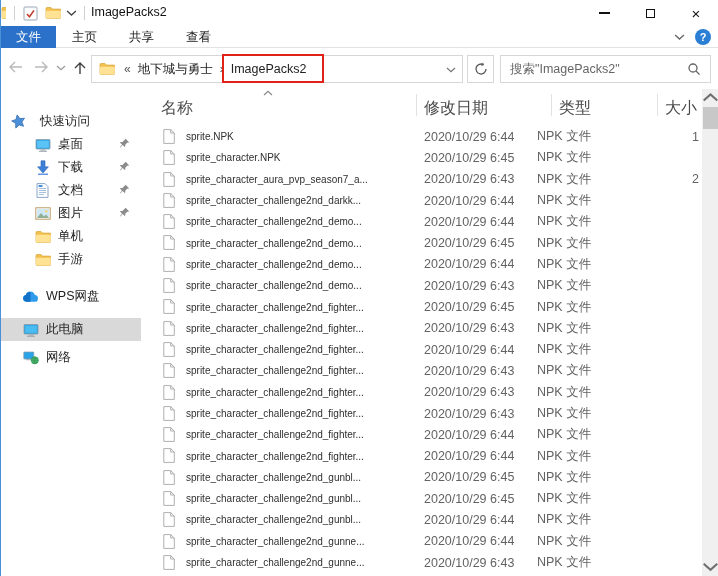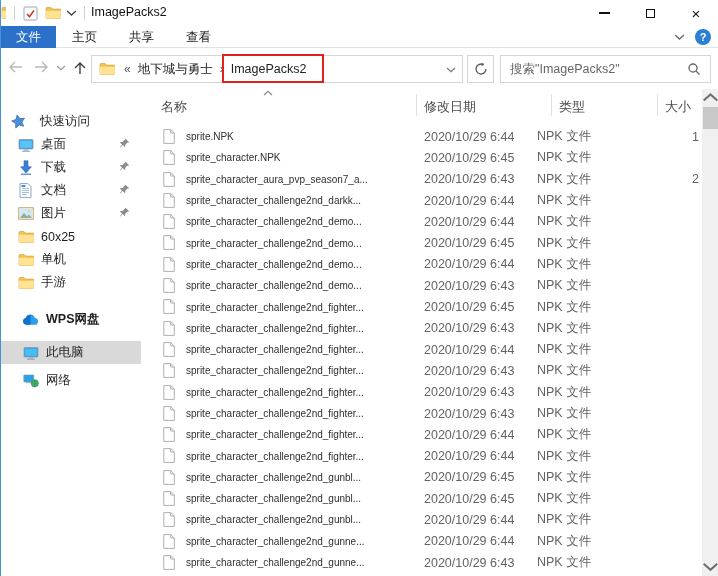--- a/index.html
+++ b/index.html
@@ -61,29 +61,29 @@
 
   
   .main { position:absolute; left:0; top:89px; width:718px; height:487px; background:#fff; }
 
   
   .sidebar { position:absolute; left:0; top:0; width:140px; height:487px; background:#fff; padding-top:21px; }
   .sb-item { position:relative; height:23px; display:flex; align-items:center; font-size:12.5px; color:#1f1f1f; }
   .sb-item.selected { background:#d9d9d9; }
   .sb-item .sb-ic { width:17px; height:16px; flex:0 0 17px; display:flex; align-items:center; justify-content:center; }
   .sb-item.depth0 { padding-left:9px; } .sb-item.depth0 .sb-lbl { margin-left:13px; }
-  .sb-item.depth1 { padding-left:16px; } .sb-item.depth1 .sb-lbl { margin-left:7px; }
+  .sb-item.depth1 { padding-left:33px; } .sb-item.depth1 .sb-lbl { margin-left:7px; }
   .sb-item.depth2 { padding-left:21px; } .sb-item.depth2 .sb-lbl { margin-left:7px; }
   .sb-pin { position:absolute; right:10px; top:5px; width:12px; height:12px; color:#8b8b8b; }
-  .sb-gap14 { margin-top:14px;font-weight:bold; } .sb-gap10 { margin-top:10px; } .sb-gap5 { margin-top:5px;text-align:right; }
+  .sb-gap14 { margin-top:14px; } .sb-gap10 { margin-top:10px; } .sb-gap5 { margin-top:5px;text-align:right; }
 
   
   .filelist { position:absolute; left:140px; top:0; width:561px; height:487px; overflow:hidden; }
   .fl-header { position:absolute; left:0; top:0; width:561px; height:31px; background:#fff; }
-  .col-h { position:absolute; top:9px; font-size:13px; color:#4b4b4b; white-space:nowrap; }
+  .col-h { position:absolute; top:9px; font-size:16px; color:#4b4b4b; white-space:nowrap; }
   .col-sep { position:absolute; top:5px; width:1px; height:22px; background:#e2e2e2; }
   .sort-caret { position:absolute; left:122px; top:1px; width:10px; color:#8a8a8a; }
   .rows { position:absolute; left:0; top:31px; width:561px; height:456px; overflow:hidden; padding-top:6px; }
   .frow { position:relative; height:21.3px; display:flex; align-items:center; }
   .f-ic { position:absolute; left:22px; top:3px; width:12px; height:15px; }
   .f-name { position:absolute; left:45px; font-size:10px; color:#2f2f2f; white-space:nowrap;
             max-width:228px; overflow:hidden; }
   .f-date { position:absolute; left:283px; font-size:12.5px; color:#636363; white-space:nowrap; }
   .f-type { position:absolute; left:396px; font-size:12.5px; color:#636363; white-space:nowrap; }
   .f-size { position:absolute; left:505px; width:53px; text-align:right; font-size:12.5px; color:#636363; }
@@ -292,29 +292,20 @@
             </svg>
           </span>
         </div>
         <div class="sb-item depth1">
           <span class="sb-ic">
             <svg viewBox="0 0 16 13" width="16" height="13">
               <path d="M1 2.6Q1 1.5 2 1.5h4l1.6 1.6H15q.8 0 .8.9v7.4q0 1-1 1H2q-1 0-1-1Z" fill="#f2c14e" stroke="#d8a33c" stroke-width="0.7"></path>
               <path d="M1 4.8h14.8v6.6q0 1-1 1H2q-1 0-1-1Z" fill="#ffe294"></path>
             </svg>
           </span>
-          <span class="sb-lbl">60x25</span>
-        </div>
-        <div class="sb-item depth1">
-          <span class="sb-ic">
-            <svg viewBox="0 0 16 13" width="16" height="13">
-              <path d="M1 2.6Q1 1.5 2 1.5h4l1.6 1.6H15q.8 0 .8.9v7.4q0 1-1 1H2q-1 0-1-1Z" fill="#f2c14e" stroke="#d8a33c" stroke-width="0.7"></path>
-              <path d="M1 4.8h14.8v6.6q0 1-1 1H2q-1 0-1-1Z" fill="#ffe294"></path>
-            </svg>
-          </span>
           <span class="sb-lbl">单机</span>
         </div>
         <div class="sb-item depth1">
           <span class="sb-ic">
             <svg viewBox="0 0 16 13" width="16" height="13">
               <path d="M1 2.6Q1 1.5 2 1.5h4l1.6 1.6H15q.8 0 .8.9v7.4q0 1-1 1H2q-1 0-1-1Z" fill="#f2c14e" stroke="#d8a33c" stroke-width="0.7"></path>
               <path d="M1 4.8h14.8v6.6q0 1-1 1H2q-1 0-1-1Z" fill="#ffe294"></path>
             </svg>
           </span>
           <span class="sb-lbl">手游</span>

